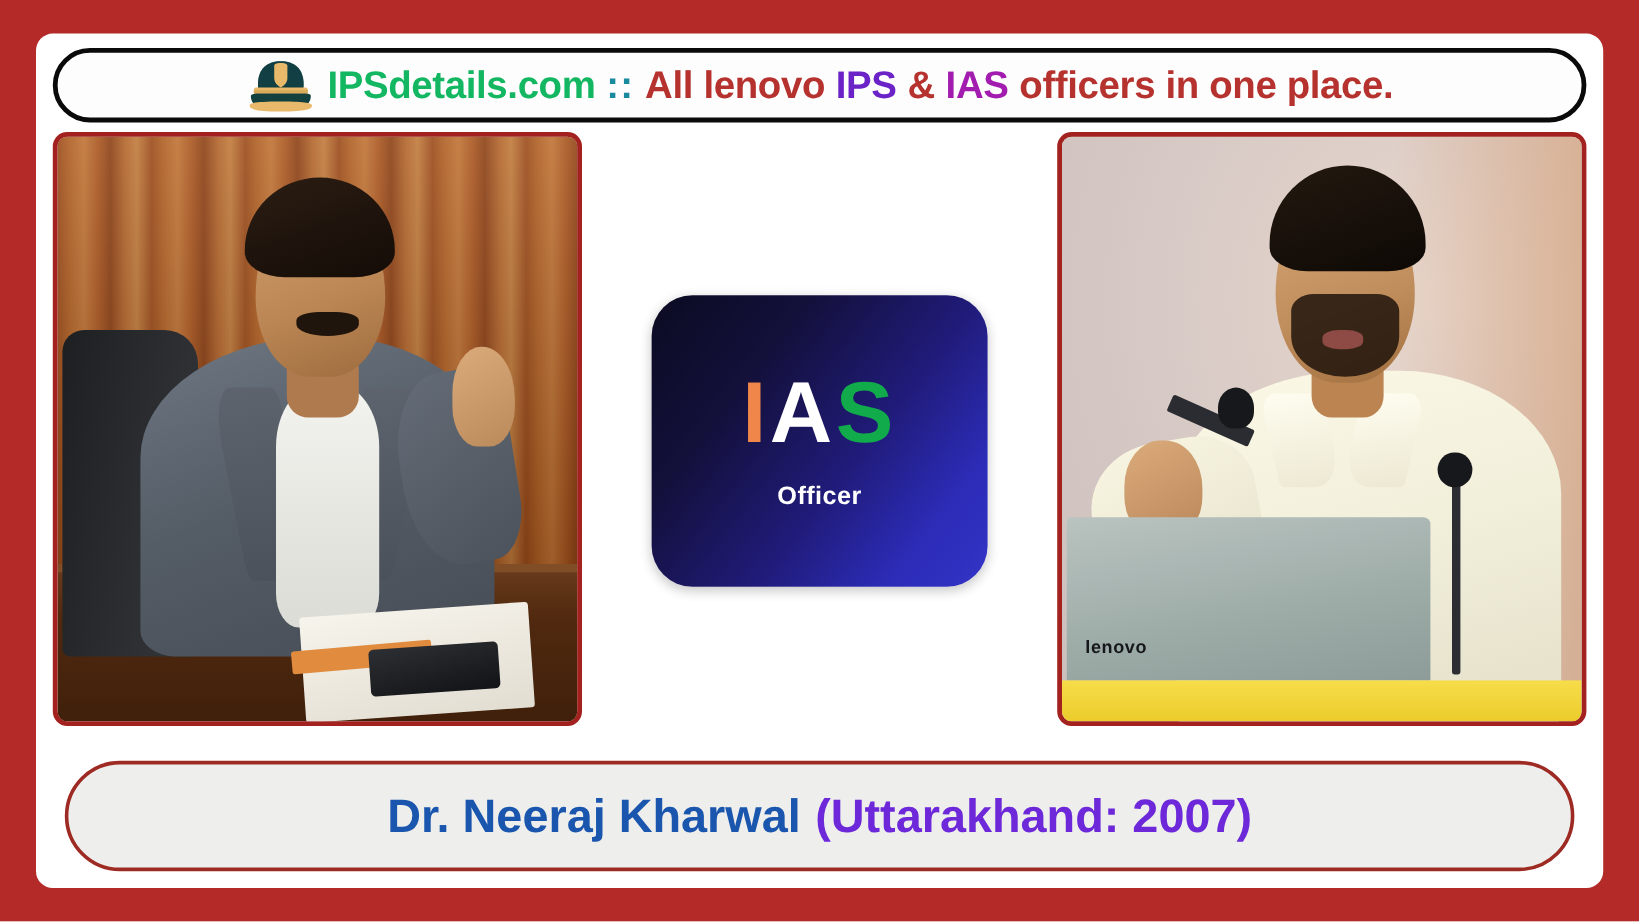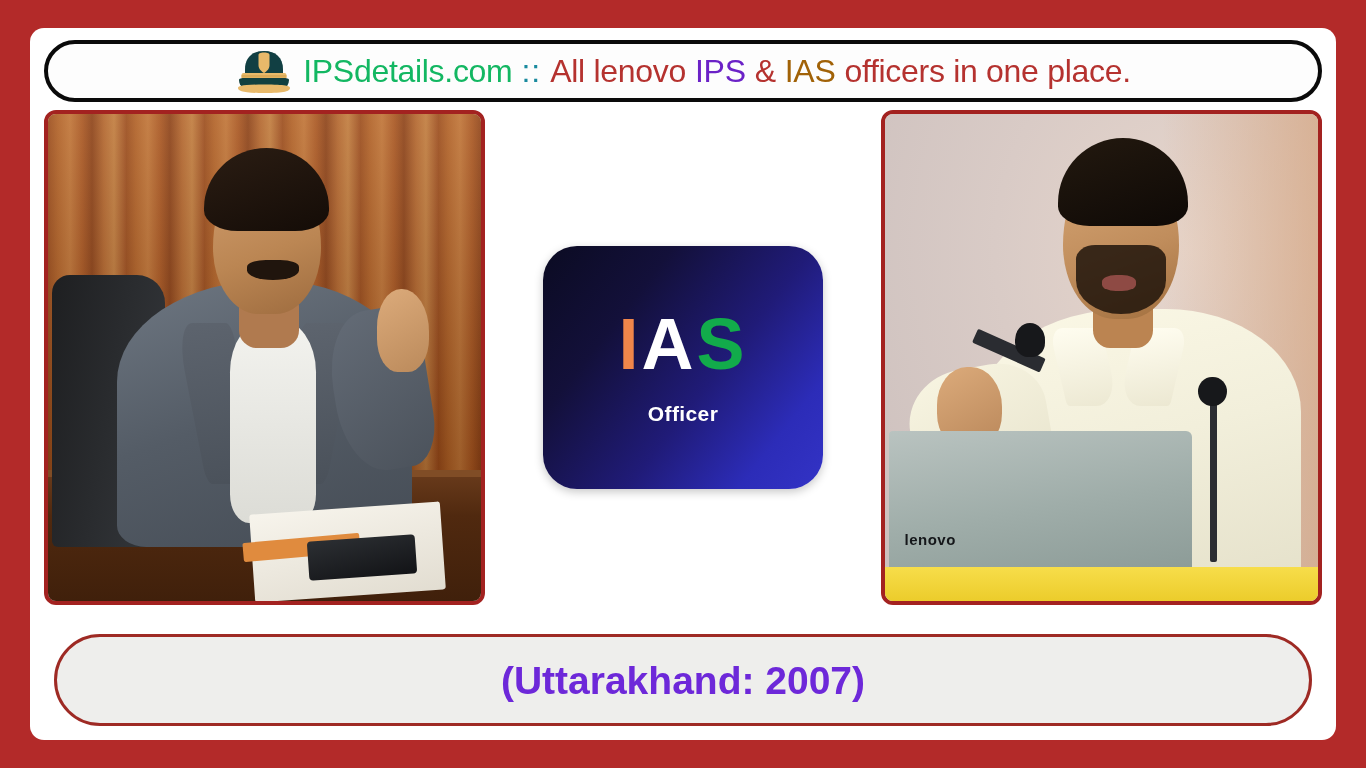--- a/index.html
+++ b/index.html
@@ -46,35 +46,35 @@
     gap: 10px;
     padding: 0 16px;
     overflow: hidden;
   }
 
   #cap-icon { flex: 0 0 auto; width: 58px; height: 48px; display: block; }
 
   #header-text {
     white-space: nowrap;
     font-size: 32px;
-    font-weight: 400;
+    font-weight: 700;
     letter-spacing: -0.3px;
     line-height: 1;
     display: flex;
     align-items: baseline;
   }
   #header-text > span { display: inline-block; }
   .sp { width: 9px; display: inline-block; }
 
   .t-site   { color: #13b762; }
   .t-sep    { color: #1a8a9e; letter-spacing: 1px; }
   .t-red    { color: #b5322f; }
   .t-ips    { color: #6b22c7; }
   .t-amp    { color: #b5322f; }
-  .t-ias    { color: #a16207; }
+  .t-ias    { color: #a21caf; }
 
   
   #media-row {
     flex: 1 1 auto;
     display: flex;
     align-items: stretch;
     justify-content: space-between;
     gap: 0;
     padding: 8px 0 4px 0;
     min-height: 0;
@@ -413,18 +413,19 @@
             <div class="laptop-logo">lenovo</div>
           </div>
           <div class="yellow-strip"></div>
         </div>
       </div>
 
     </div>
 
     <div id="name-bar">
       <div id="name-text">
+        <span class="n-name">Dr. Neeraj Kharwal</span>
         <span class="n-cadre">(Uttarakhand: 2007)</span>
       </div>
     </div>
 
   </div>
 </div>
 
 </body></html>

